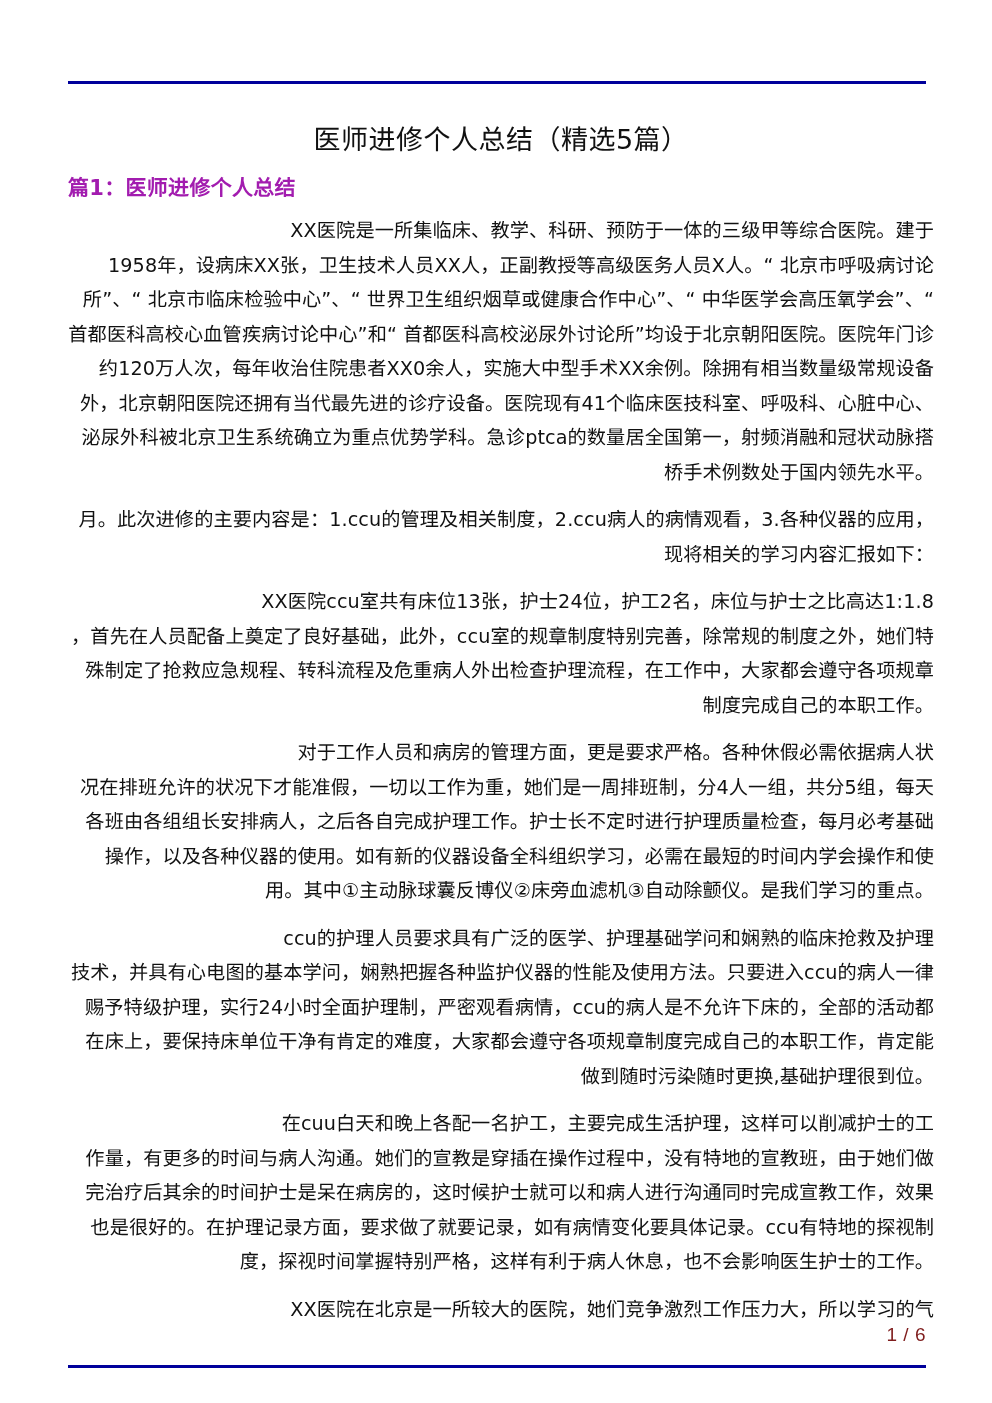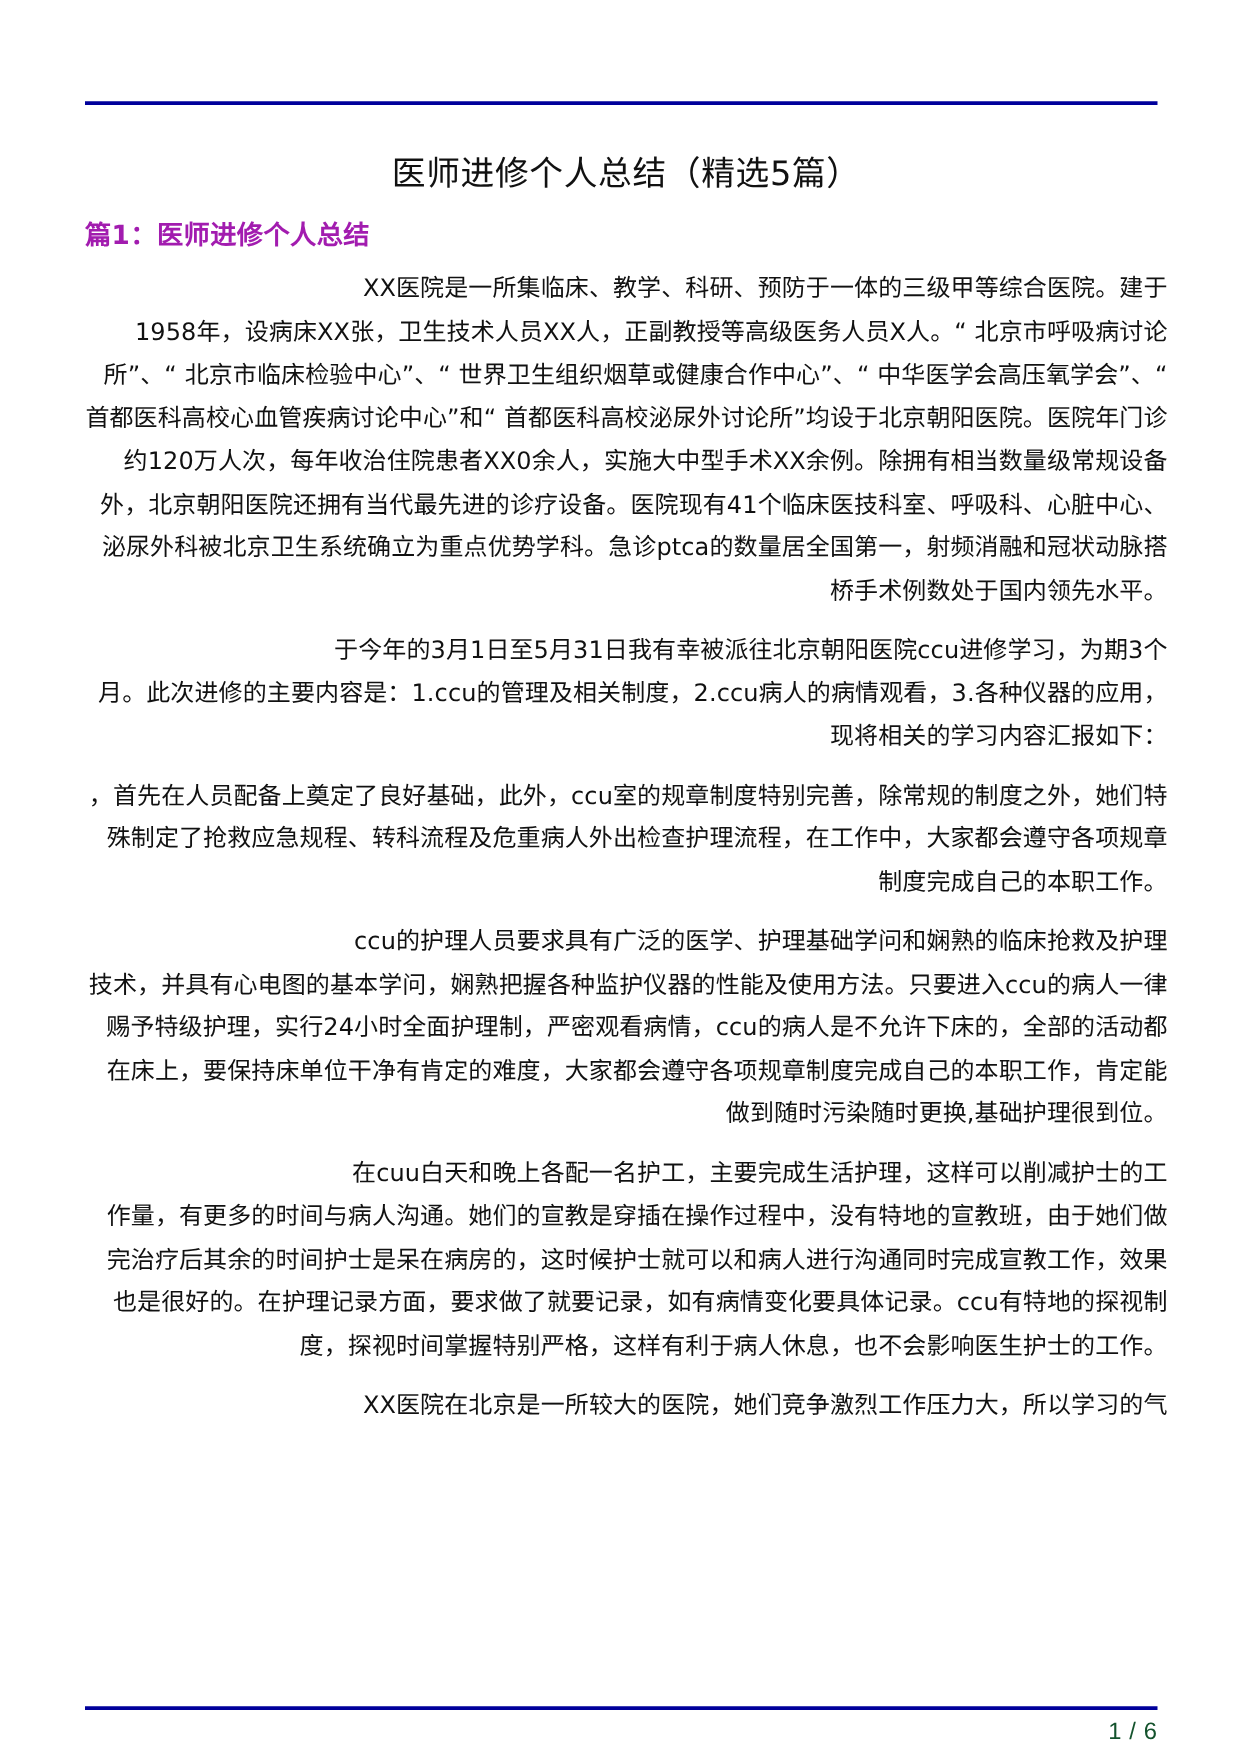--- a/index.html
+++ b/index.html
@@ -36,26 +36,26 @@
     position: absolute;
     left: 68px;
     top: 1353px;
     width: 858px;
     height: 3px;
     background: #00009b;
   }
   .footer-pageno {
     position: absolute;
     left: 68px;
-    top: 1361px;
+    top: 1310px;
     width: 858px;
     text-align: right;
     font-size: 19px;
     line-height: 26px;
-    color: #14532d;
+    color: #7f1d1d;
     letter-spacing: 0.5px;
     font-family: "Liberation Sans", sans-serif;
   }
   
   .content {
     position: absolute;
     left: 68px;
     top: 108px;
     width: 866px;
   }
@@ -103,24 +103,25 @@
   <div class="header-rule"></div>
 
   <div class="content">
 
     <h1 class="doc-title">医师进修个人总结（精选5篇）</h1>
 
     <h2 class="section-heading">篇1：医师进修个人总结</h2>
 
     <p class="para"><span class="indent-line">XX医院是一所集临床、教学、科研、预防于一体的三级甲等综合医院。建于</span><span>1958年，设病床XX张，卫生技术人员XX人，正副教授等高级医务人员X人。“ 北京市呼吸病讨论所”、“ 北京市临床检验中心”、“ 世界卫生组织烟草或健康合作中心”、“ 中华医学会高压氧学会”、“ 首都医科高校心血管疾病讨论中心”和“ 首都医科高校泌尿外讨论所”均设于北京朝阳医院。医院年门诊约120万人次，每年收治住院患者XX0余人，实施大中型手术XX余例。除拥有相当数量级常规设备外，北京朝阳医院还拥有当代最先进的诊疗设备。医院现有41个临床医技科室、呼吸科、心脏中心、泌尿外科被北京卫生系统确立为重点优势学科。急诊ptca的数量居全国第一，射频消融和冠状动脉搭桥手术例数处于国内领先水平。</span></p>
 
-    <p class="para"><span class="indent-line">于今年的3月1日至5月31日我有幸被派往北京朝阳医院ccu进修学习，为期3个</span><span>月。此次进修的主要内容是：1.ccu的管理及相关制度，2.ccu病人的病情观看，3.各种仪器的应用，现将相关的学习内容汇报如下：</span></p>
+    <p class="para"><span>月。此次进修的主要内容是：1.ccu的管理及相关制度，2.ccu病人的病情观看，3.各种仪器的应用，现将相关的学习内容汇报如下：</span></p>
 
-    <p class="para"><span>，首先在人员配备上奠定了良好基础，此外，ccu室的规章制度特别完善，除常规的制度之外，她们特殊制定了抢救应急规程、转科流程及危重病人外出检查护理流程，在工作中，大家都会遵守各项规章制度完成自己的本职工作。</span></p>
+    <p class="para"><span class="indent-line">XX医院ccu室共有床位13张，护士24位，护工2名，床位与护士之比高达1:1.8</span><span>，首先在人员配备上奠定了良好基础，此外，ccu室的规章制度特别完善，除常规的制度之外，她们特殊制定了抢救应急规程、转科流程及危重病人外出检查护理流程，在工作中，大家都会遵守各项规章制度完成自己的本职工作。</span></p>
 
+    <p class="para"><span class="indent-line">对于工作人员和病房的管理方面，更是要求严格。各种休假必需依据病人状</span><span>况在排班允许的状况下才能准假，一切以工作为重，她们是一周排班制，分4人一组，共分5组，每天各班由各组组长安排病人，之后各自完成护理工作。护士长不定时进行护理质量检查，每月必考基础操作，以及各种仪器的使用。如有新的仪器设备全科组织学习，必需在最短的时间内学会操作和使用。其中①主动脉球囊反博仪②床旁血滤机③自动除颤仪。是我们学习的重点。</span></p>
 
     <p class="para"><span class="indent-line">ccu的护理人员要求具有广泛的医学、护理基础学问和娴熟的临床抢救及护理</span><span>技术，并具有心电图的基本学问，娴熟把握各种监护仪器的性能及使用方法。只要进入ccu的病人一律赐予特级护理，实行24小时全面护理制，严密观看病情，ccu的病人是不允许下床的，全部的活动都在床上，要保持床单位干净有肯定的难度，大家都会遵守各项规章制度完成自己的本职工作，肯定能做到随时污染随时更换,基础护理很到位。</span></p>
 
     <p class="para"><span class="indent-line">在cuu白天和晚上各配一名护工，主要完成生活护理，这样可以削减护士的工</span><span>作量，有更多的时间与病人沟通。她们的宣教是穿插在操作过程中，没有特地的宣教班，由于她们做完治疗后其余的时间护士是呆在病房的，这时候护士就可以和病人进行沟通同时完成宣教工作，效果也是很好的。在护理记录方面，要求做了就要记录，如有病情变化要具体记录。ccu有特地的探视制度，探视时间掌握特别严格，这样有利于病人休息，也不会影响医生护士的工作。</span></p>
 
     <p class="para last-para">
         <span class="indent-line">XX医院在北京是一所较大的医院，她们竞争激烈工作压力大，所以学习的气</span>
       </p>
 
   </div>

